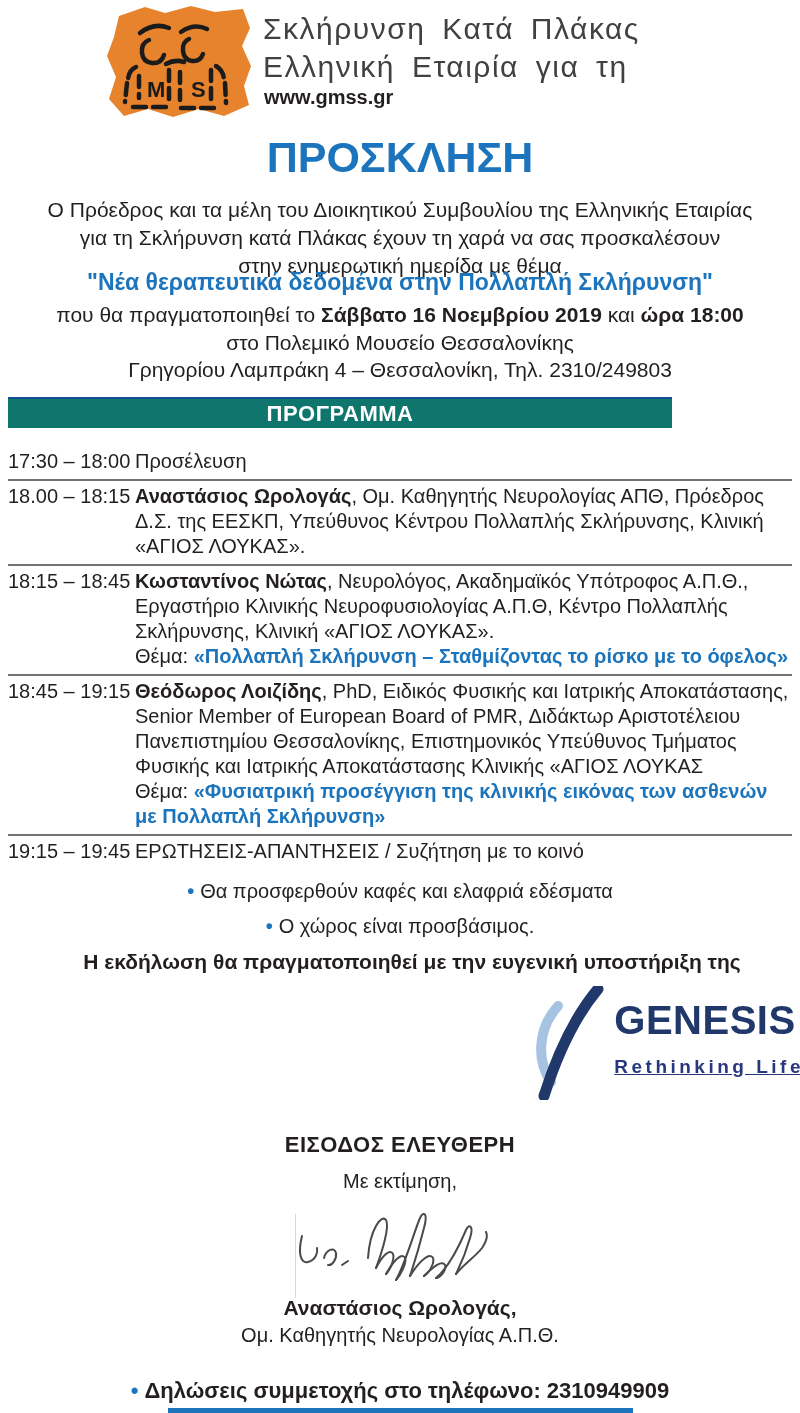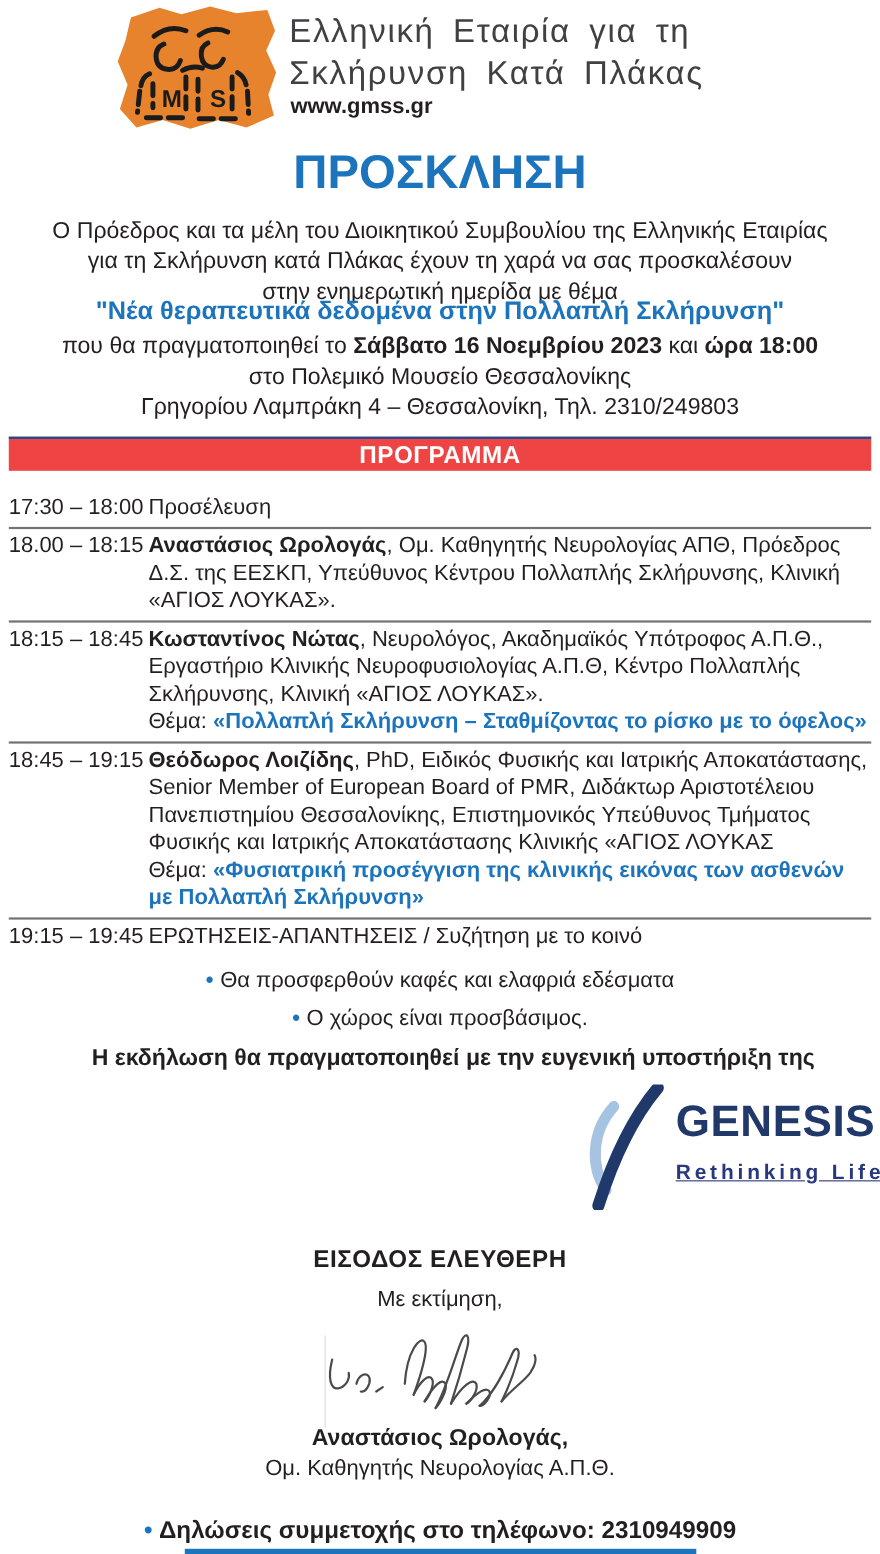--- a/index.html
+++ b/index.html
@@ -16,21 +16,21 @@
 
   
   .title{left:0;top:133px;width:100%;text-align:center;font-size:43px;font-weight:bold;color:#1C75BC;}
   .intro{left:0;top:196px;width:100%;text-align:center;font-size:21px;line-height:28px;}
   .theme-line{left:0;top:266px;width:100%;text-align:center;font-size:23px;line-height:32px;font-weight:bold;color:#1C75BC;}
   .date-line{left:0;top:301px;width:100%;text-align:center;font-size:21px;line-height:28px;}
   .venue{left:0;top:329px;width:100%;text-align:center;font-size:21px;line-height:28px;}
   .address{left:0;top:356px;width:100%;text-align:center;font-size:21px;line-height:28px;}
 
   
-  .program-bar{left:8px;top:397px;width:784px;height:29px;background:#ef4444;border-top:2px solid #154E92;
+  .program-bar{left:8px;top:397px;width:664px;height:29px;background:#0f766e;border-top:2px solid #154E92;
     color:#ffffff;font-size:22px;font-weight:bold;text-align:center;line-height:29px;letter-spacing:.5px;}
   .program-table{left:8px;top:446px;width:784px;}
   .prow{display:flex;padding:3px 0 5px 0;border-bottom:2px solid #737373;}
   .prow.last{border-bottom:none;}
   .ptime{width:127px;flex-shrink:0;font-size:20px;line-height:25px;}
   .pcontent{flex:1;font-size:20px;line-height:25px;}
   .speaker{font-weight:bold;}
   .theme-blue{color:#1C75BC;font-weight:bold;}
 
   
@@ -82,36 +82,36 @@
       <path d="M122,79 L123,99" stroke-dasharray="12 6"></path>
       <path d="M78,104 H116" stroke-dasharray="13 7"></path>
       <path d="M77,68 V96" stroke-dasharray="11 7"></path>
       <path d="M108,66 V97" stroke-dasharray="11 7"></path>
     </g>
     <text x="44" y="93" font-family="Liberation Sans, sans-serif" font-size="22" font-weight="bold" fill="#1b1b1b">M</text>
     <text x="88" y="93" font-family="Liberation Sans, sans-serif" font-size="22" font-weight="bold" fill="#1b1b1b">S</text>
   </svg>
 
   <div class="abs org-name">
+    <div>Σκλήρυνση Κατά Πλάκας</div>
     <div>Ελληνική Εταιρία για τη</div>
-    <div>Σκλήρυνση Κατά Πλάκας</div>
   </div>
   <a class="abs website">www.gmss.gr</a>
 
   <div class="abs title">ΠΡΟΣΚΛΗΣΗ</div>
 
   <div class="abs intro">
     <div>Ο  Πρόεδρος και τα μέλη του Διοικητικού Συμβουλίου της Ελληνικής Εταιρίας</div>
     <div>για τη Σκλήρυνση κατά Πλάκας  έχουν τη χαρά να σας προσκαλέσουν</div>
     <div>στην ενημερωτική ημερίδα με θέμα</div>
   </div>
 
   <div class="abs theme-line">"Νέα θεραπευτικά δεδομένα στην Πολλαπλή Σκλήρυνση"</div>
 
-  <div class="abs date-line"><span>που θα πραγματοποιηθεί το </span><b>Σάββατο  16 Νοεμβρίου 2023</b><span> και </span><b>ώρα 18:00</b></div>
+  <div class="abs date-line"><span>που θα πραγματοποιηθεί το </span><b>Σάββατο  16 Νοεμβρίου 2019</b><span> και </span><b>ώρα 18:00</b></div>
 
   <div class="abs venue">στο  Πολεμικό Μουσείο Θεσσαλονίκης</div>
   <div class="abs address">Γρηγορίου Λαμπράκη 4 – Θεσσαλονίκη, Τηλ. 2310/249803</div>
 
   <div class="abs program-bar">ΠΡΟΓΡΑΜΜΑ</div>
 
   <div class="abs program-table">
 
     <div class="prow">
       <div class="ptime">17:30 – 18:00</div>

